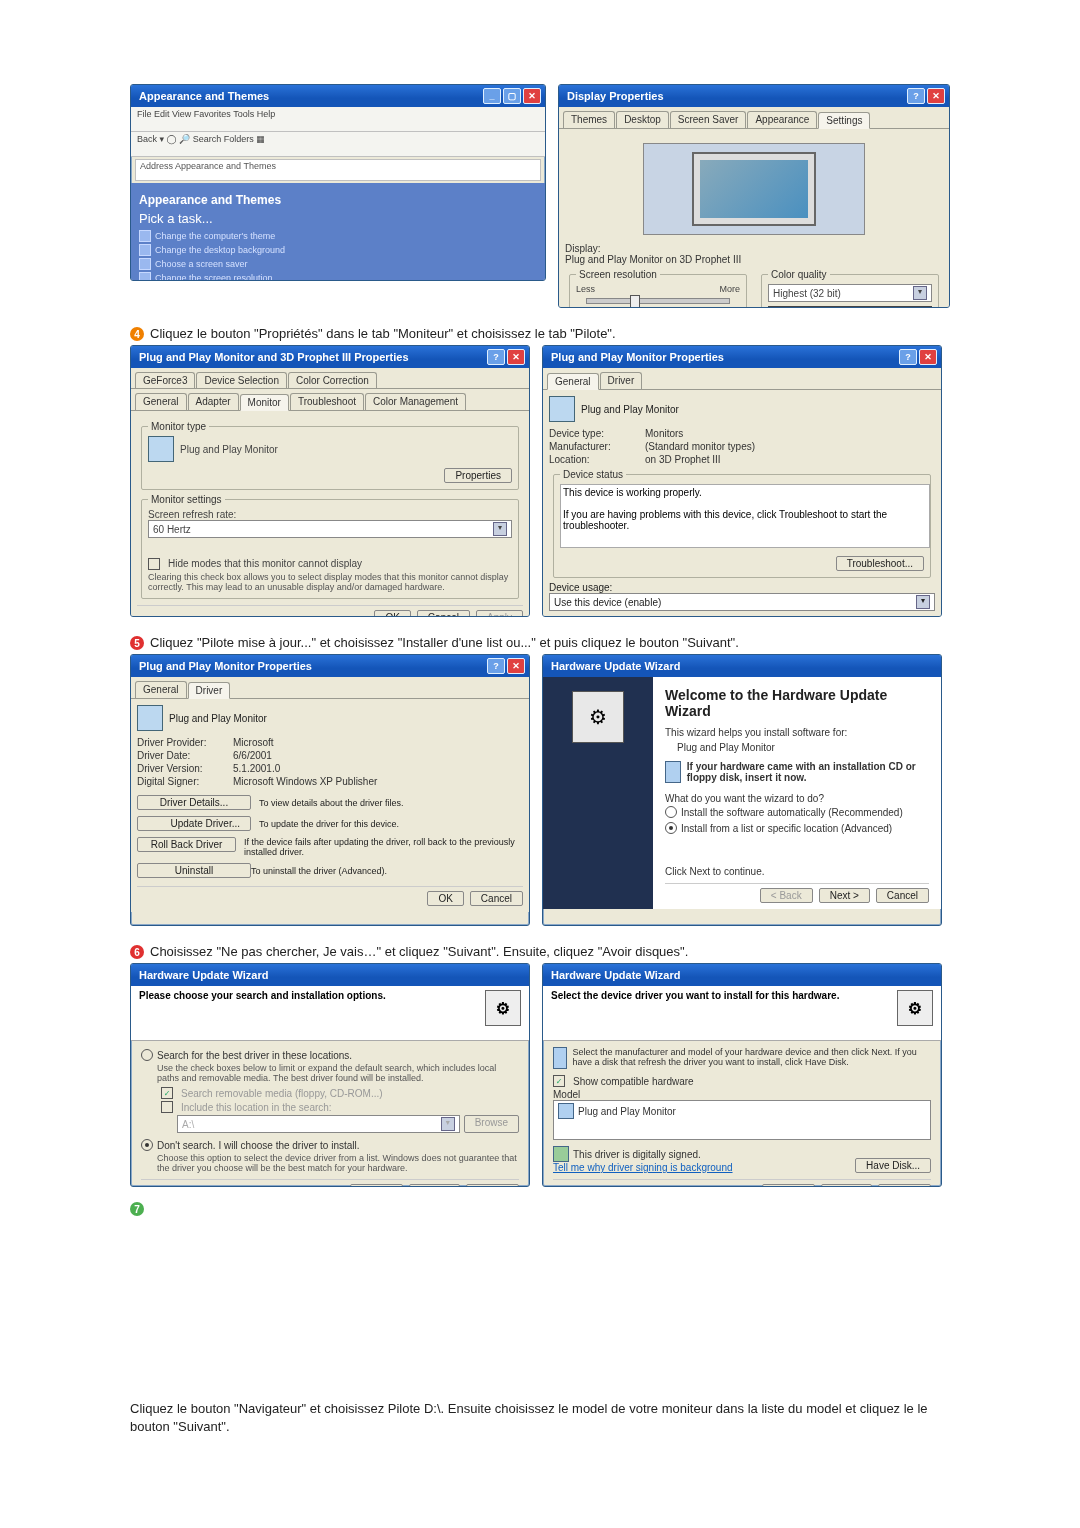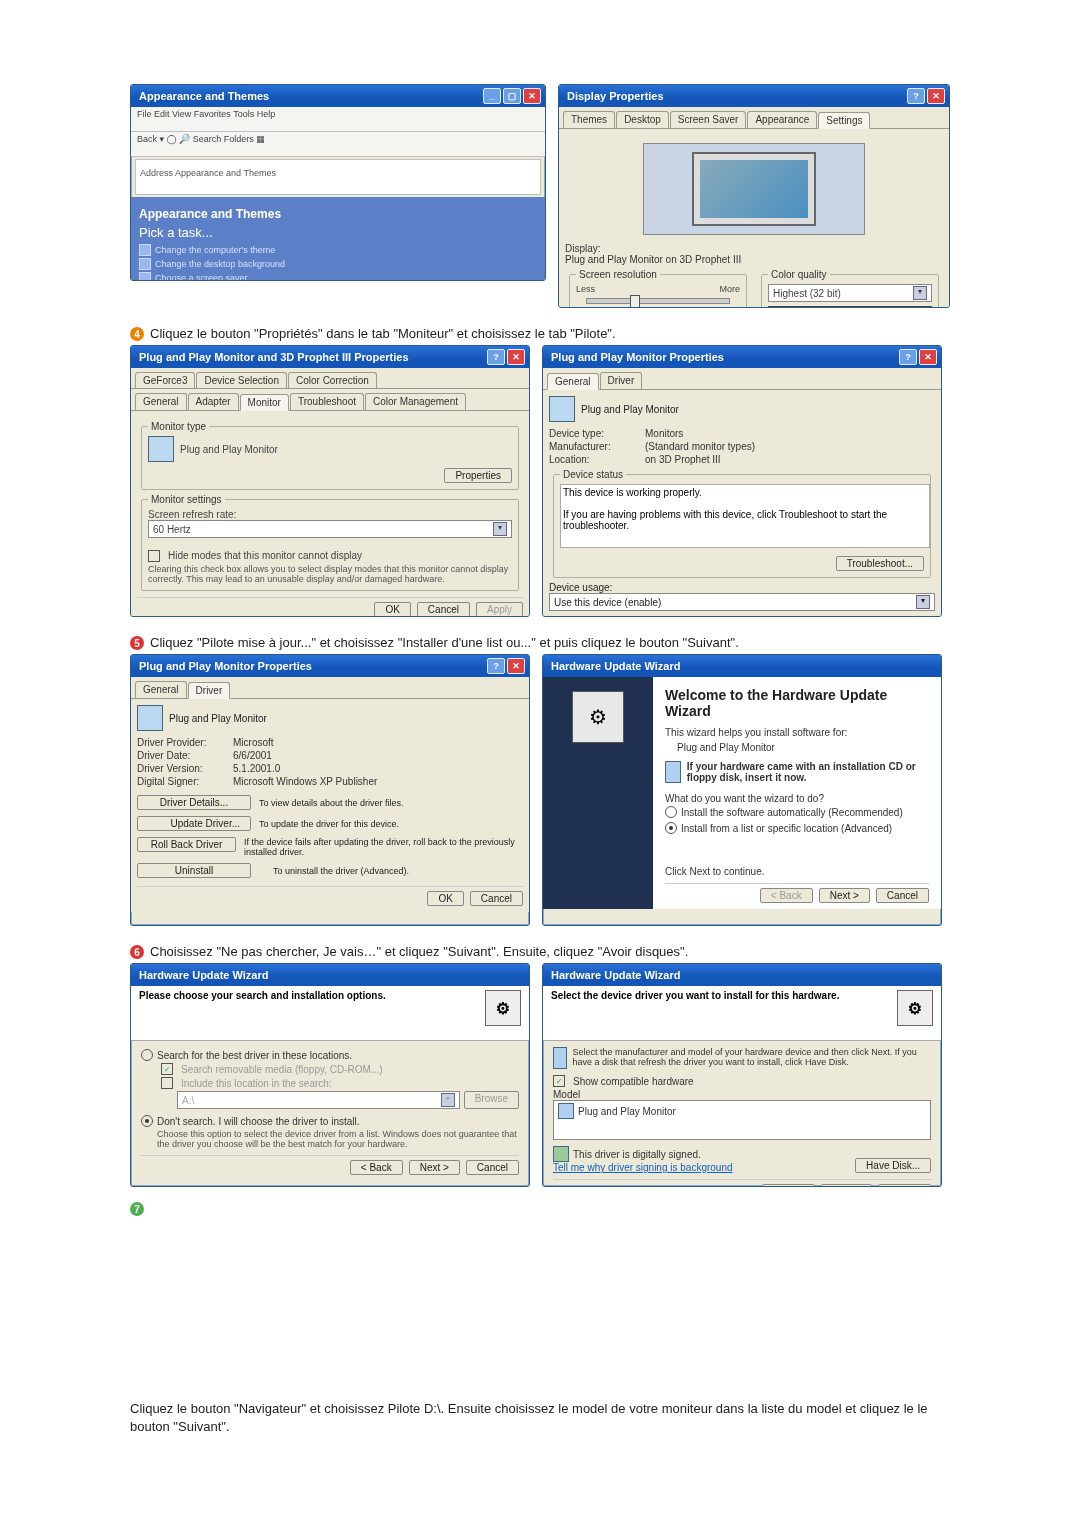--- a/index.html
+++ b/index.html
@@ -100,21 +100,21 @@
     font-size: 9px;
     padding: 2px 6px;
     color: #444;
   }
   .cp-address {
     height: 18px;
     background: #fff;
     border: 1px solid #c0c0c0;
     margin: 2px 4px;
     font-size: 9px;
-    padding: 8px 4px;
+    padding: 1px 4px;
     color: #555;
   }
   .cp-side {
     width: 100px;
     background: #6384c4;
     padding: 6px;
     font-size: 8px;
     color: #fff;
   }
   .cp-side .side-box {
@@ -393,21 +393,21 @@
               <span class="btn">Properties</span>
             </div>
         </fieldset>
         <fieldset>
           <legend>Monitor settings</legend>
           <div>Screen refresh rate:</div>
           <div class="select-box">
             <span>60 Hertz</span>
             <span class="drop-arrow">▾</span>
           </div>
-          <div style="margin-top:12px; display:flex; align-items:flex-start; gap:4px;">
+          <div style="margin-top:20px; display:flex; align-items:flex-start; gap:4px;">
             <span class="cb"></span>
             <span>Hide modes that this monitor cannot display</span>
           </div>
           <div style="font-size:9px; color:#555; margin-top:2px;">Clearing this check box allows you to select display modes that this monitor cannot display correctly. This may lead to an unusable display and/or damaged hardware.</div>
         </fieldset>
         <div class="btn-row" style="border-top:1px solid #ccc; padding-top:4px;">
           <span class="btn">OK</span>
           <span class="btn">Cancel</span>
           <span class="btn disabled">Apply</span>
         </div>
@@ -507,21 +507,21 @@
           <span style="font-size:9px;">To view details about the driver files.</span>
         </div>
         <div style="display:flex; align-items:center; gap:8px; margin-top:6px;">
           <span class="btn" style="width:92px;text-align:right;">Update Driver...</span>
           <span style="font-size:9px;">To update the driver for this device.</span>
         </div>
         <div style="display:flex; align-items:flex-start; gap:8px; margin-top:6px;">
           <span class="btn" style="width:92px;text-align:center;">Roll Back Driver</span>
           <span style="font-size:9px;">If the device fails after updating the driver, roll back to the previously installed driver.</span>
         </div>
-        <div style="display:flex; align-items:center; gap:22px; margin-top:6px;">
+        <div style="display:flex; align-items:center; gap:0; margin-top:6px;">
           <span class="btn" style="width:92px;text-align:center;">Uninstall</span>
           <span style="font-size:9px;">To uninstall the driver (Advanced).</span>
         </div>
 
         <div class="btn-row" style="border-top:1px solid #ccc; padding-top:4px; margin-top:8px;">
           <span class="btn">OK</span>
           <span class="btn">Cancel</span>
         </div>
       </div>
     </div>
@@ -574,20 +574,21 @@
       </div>
       <div class="huw-head">
         <span>Please choose your search and installation options.</span>
         <div class="huw-art">⚙</div>
       </div>
       <div class="huw-body">
         <label class="radio-row">
             <span class="radio"></span>
             <span>Search for the best driver in these locations.</span>
           </label>
+        <div style="font-size:9px; color:#555; margin:2px 0 4px 16px;">Use the check boxes below to limit or expand the default search, which includes local paths and removable media. The best driver found will be installed.</div>
         <div style="margin-left:20px; color:#999;">
           <div class="radio-row">
               <span class="cb on"></span>
               <span>Search removable media (floppy, CD-ROM...)</span>
             </div>
           <div class="radio-row">
               <span class="cb"></span>
               <span>Include this location in the search:</span>
             </div>
           <div style="display:flex; gap:4px; margin-left:16px;">

